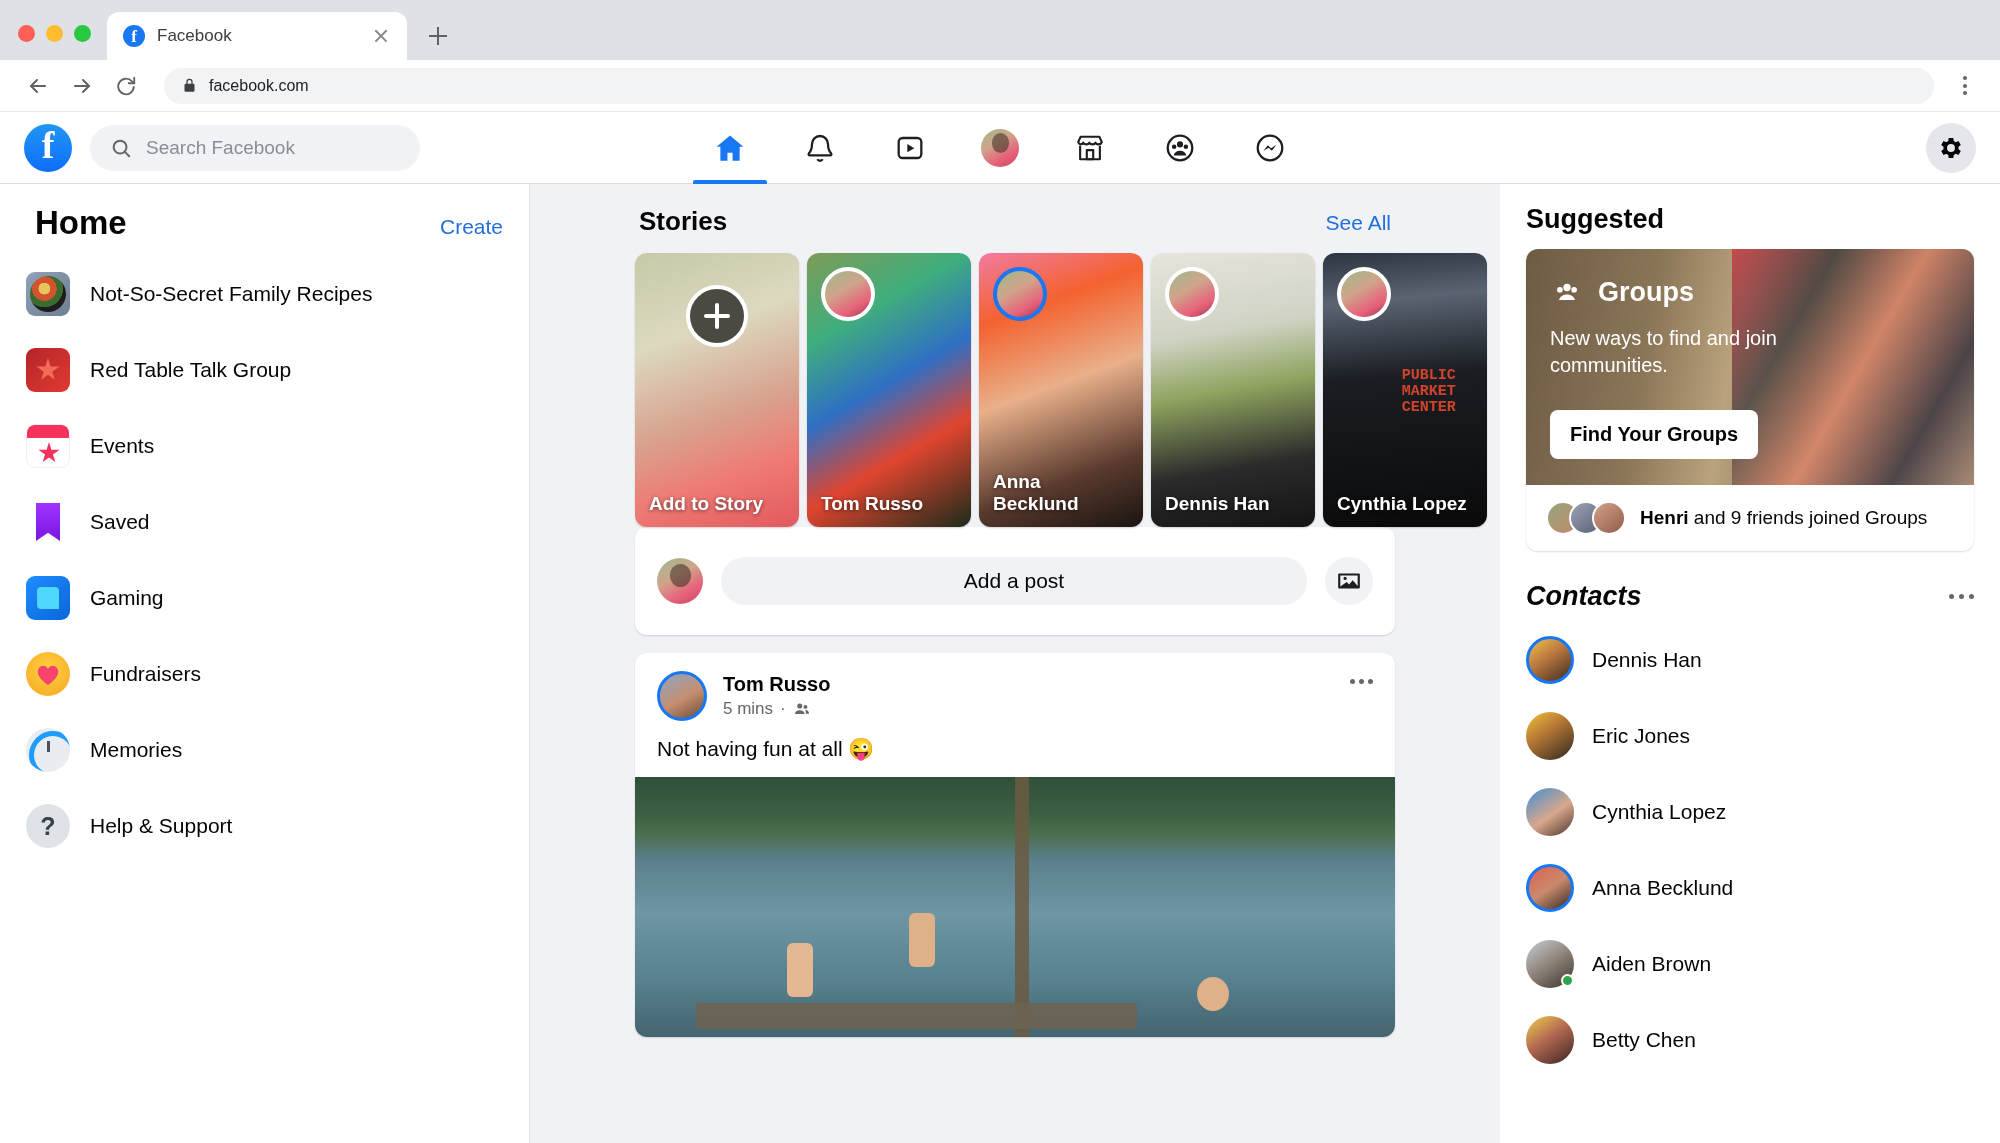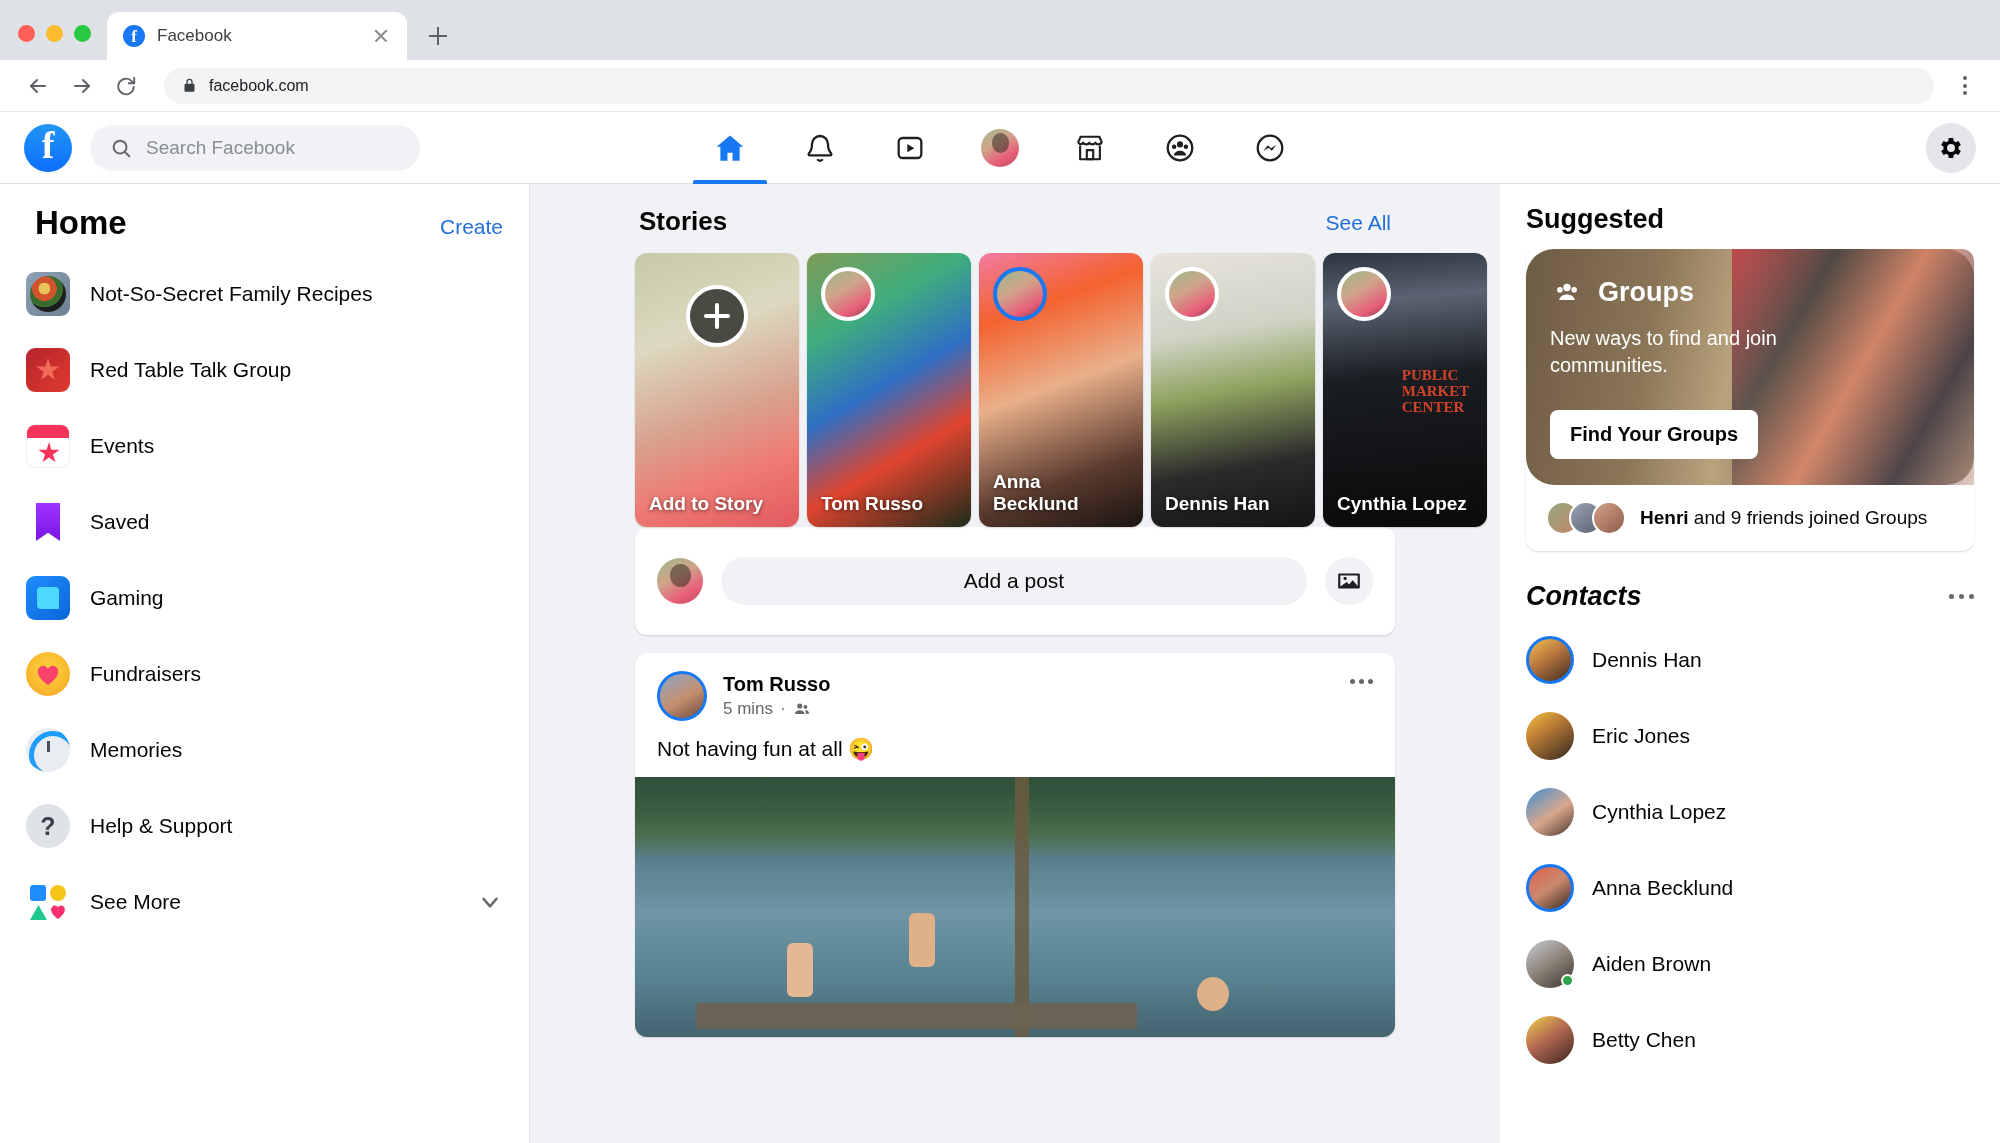--- a/index.html
+++ b/index.html
@@ -231,21 +231,21 @@
   .plus { width: 26px; height: 26px; position: relative; }
   .plus::before, .plus::after { content:''; position:absolute; background:#fff; border-radius:2px; }
   .plus::before { left:0; top:11px; width:26px; height:4px; }
   .plus::after { left:11px; top:0; width:4px; height:26px; }
   .story-name {
     position: absolute; left: 14px; right: 12px; bottom: 12px;
     color: #fff; font-size: 19px; font-weight: bold; line-height: 1.16;
     text-shadow: 0 1px 4px rgba(0,0,0,.55);
   }
   .marketsign { position:absolute; left: 48%; top: 42%; width: 52%; color:#e0462c;
-    font-family:Liberation Serif, serif; font-weight:bold; font-size:15px; line-height:1.05; opacity:.92; }
+    font-family:Liberation Mono, monospace; font-weight:bold; font-size:15px; line-height:1.05; opacity:.92; }
 
   .card { background:#fff; border-radius: 12px; box-shadow: 0 1px 2px rgba(0,0,0,.14); }
   .composer { padding: 30px 22px; display:flex; align-items:center; gap:18px; }
   .comp-avatar { width:46px; height:46px; border-radius:50%; flex:0 0 46px;
     background: linear-gradient(150deg,#9db88a 0%,#cfa58b 40%,#e8607a 72%,#c2485e 100%); position:relative; overflow:hidden; }
   .comp-avatar::after { content:''; position:absolute; left:28%; top:14%; width:46%; height:50%; border-radius:50%; background:#3a2a22; opacity:.55; }
   .comp-input { flex:1; height:48px; background:#f0f2f5; border-radius:24px;
     display:flex; align-items:center; justify-content:center; cursor:pointer; }
   .comp-input span { font-size:21px; color:#050505; }
   .comp-photo { width:48px; height:48px; border-radius:50%; background:#f0f2f5;
@@ -266,21 +266,21 @@
       position: relative; overflow: hidden; }
   .pp-trunk { position:absolute; left:50%; top:0; width:14px; height:100%; background:#6b5a42; opacity:.85; }
   .pp-dock { position:absolute; left:8%; bottom:8px; width:58%; height:26px; background:#6d6352; border-radius:4px; opacity:.9; }
   .pp-fig { position:absolute; bottom:40px; width:26px; height:54px; background:#e8c7a8; border-radius:6px; }
 
   
   .right-rail { width: 500px; flex: 0 0 500px; background:#fff; padding: 20px 26px 0 26px; overflow: hidden; }
   .rr-title { font-size: 27px; font-weight:bold; color:#050505; margin-bottom: 14px; }
   .groups-card { border-radius: 12px; overflow:hidden; box-shadow: 0 1px 2px rgba(0,0,0,.14); background:#fff; }
   .groups-hero { height: 236px; position:relative;
-    background: linear-gradient(100deg,#6d5b44 0%,#8a7557 28%,#b9a27d 46%,#8f7b5e 62%,#6a5a45 100%); border-radius: 28px; }
+    background: linear-gradient(100deg,#6d5b44 0%,#8a7557 28%,#b9a27d 46%,#8f7b5e 62%,#6a5a45 100%); }
   .gh-people { position:absolute; right:0; top:0; bottom:0; width:54%;
     background: linear-gradient(120deg, rgba(196,60,70,.85) 0%, rgba(40,40,50,.6) 28%, rgba(235,140,110,.75) 52%, rgba(60,55,70,.7) 78%, rgba(210,170,150,.6) 100%); }
   .gh-top { position:absolute; left:24px; top:26px; display:flex; align-items:center; gap:14px; color:#fff; }
   .gh-label { font-size:27px; font-weight:bold; }
   .gh-sub { position:absolute; left:24px; top:76px; width: 250px; color:#fff; font-size:20px; line-height:1.35; }
   .gh-btn { position:absolute; left:24px; bottom:26px; background:#fff; color:#050505;
     font-size:20px; font-weight:bold; padding:13px 20px; border-radius:8px; cursor:pointer; }
   .groups-foot { display:flex; align-items:center; gap:14px; padding: 16px 20px; }
   .stack { display:flex; }
   .stack .av { width:34px; height:34px; border-radius:50%; border:2px solid #fff; margin-left:-11px;
@@ -470,34 +470,20 @@
       <span class="rail-ico ico-fund"></span>
       <span class="rail-label">Fundraisers</span>
     </div>
     <div class="rail-item">
       <span class="rail-ico ico-mem"></span>
       <span class="rail-label">Memories</span>
     </div>
     <div class="rail-item">
       <span class="rail-ico ico-help"></span>
       <span class="rail-label">Help &amp; Support</span>
-    </div>
-    <div class="rail-item">
-      <span class="rail-ico ico-more">
-        <span class="sq4 a"></span>
-          <span class="sq4 b"></span>
-          <span class="sq4 c"></span>
-          <span class="sq4 d"></span>
-      </span>
-      <span class="rail-label">See More</span>
-      <span class="chev-down">
-        <svg width="26" height="26" viewBox="0 0 24 24" fill="none" stroke="#65676b" stroke-width="2.3" stroke-linecap="round" stroke-linejoin="round">
-            <polyline points="6 9 12 16 18 9"></polyline>
-          </svg>
-      </span>
     </div>
   </div>
 
   <div class="feed">
     <div class="feed-inner">
 
       <div class="stories-head">
         <div class="stories-title">Stories</div>
         <div class="see-all">See All</div>
       </div>

